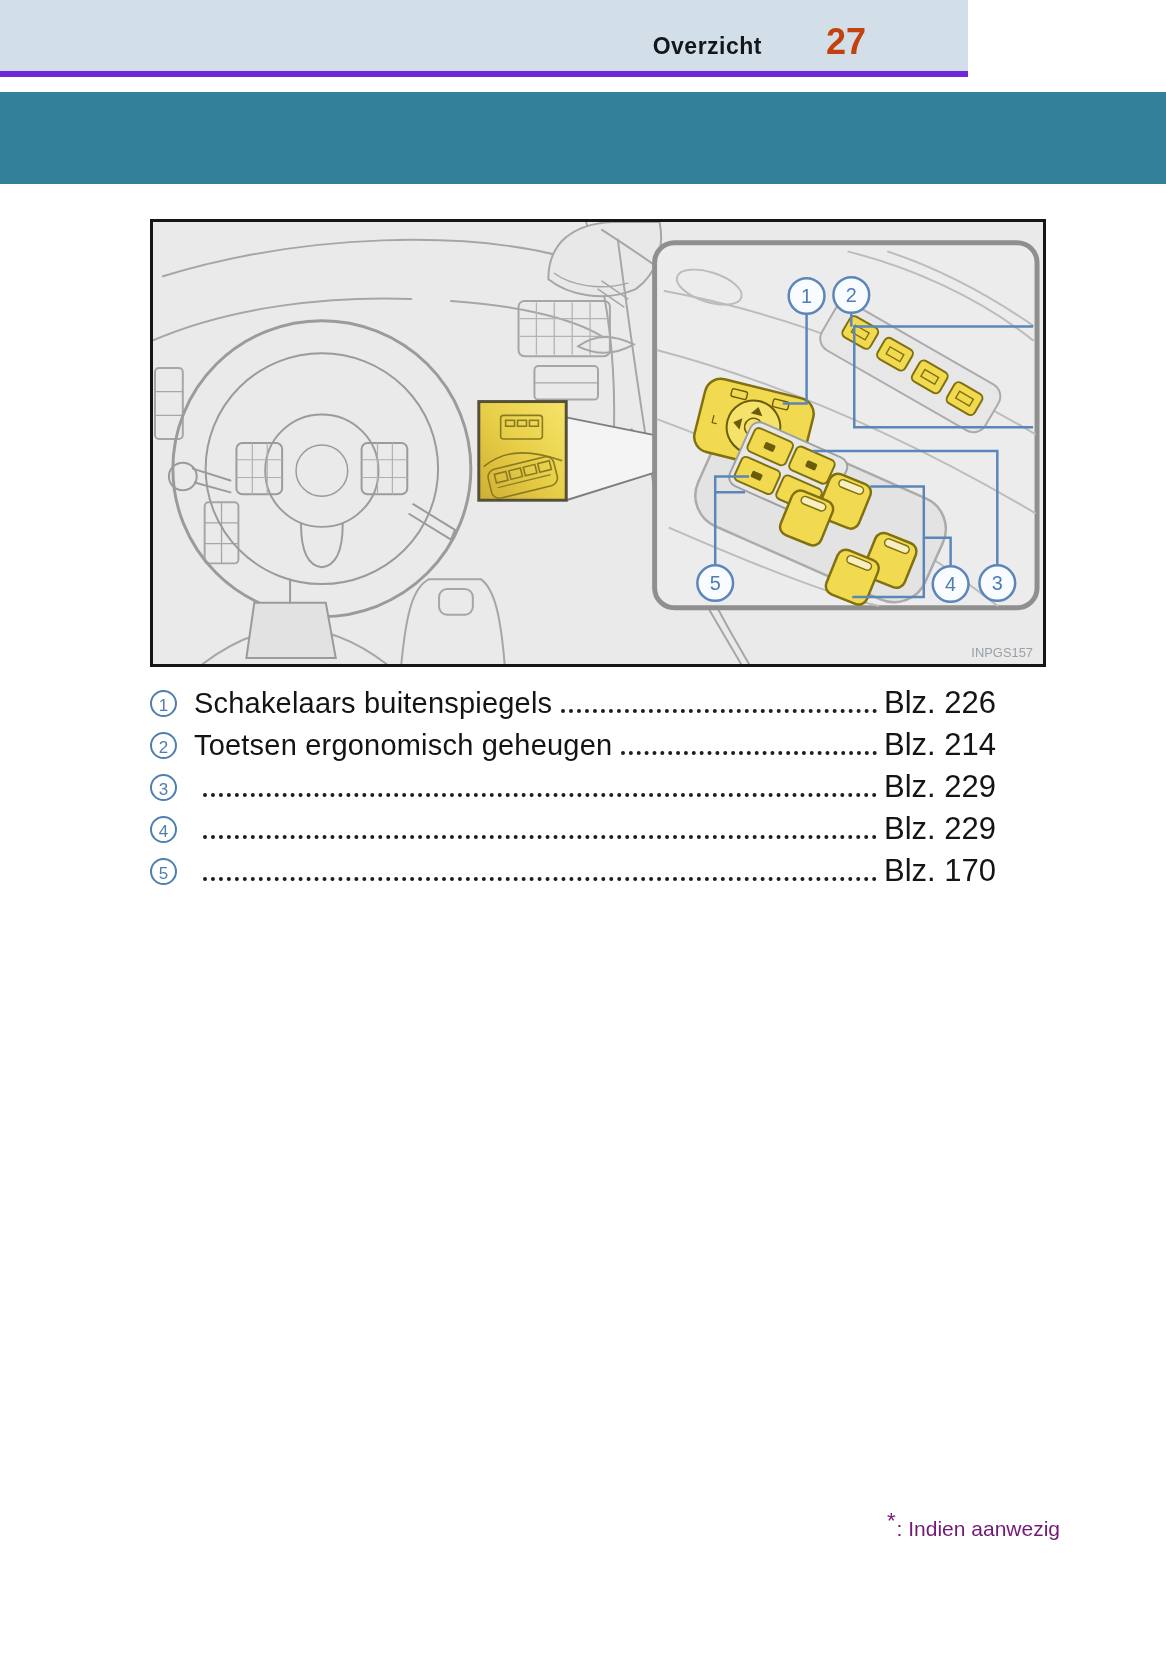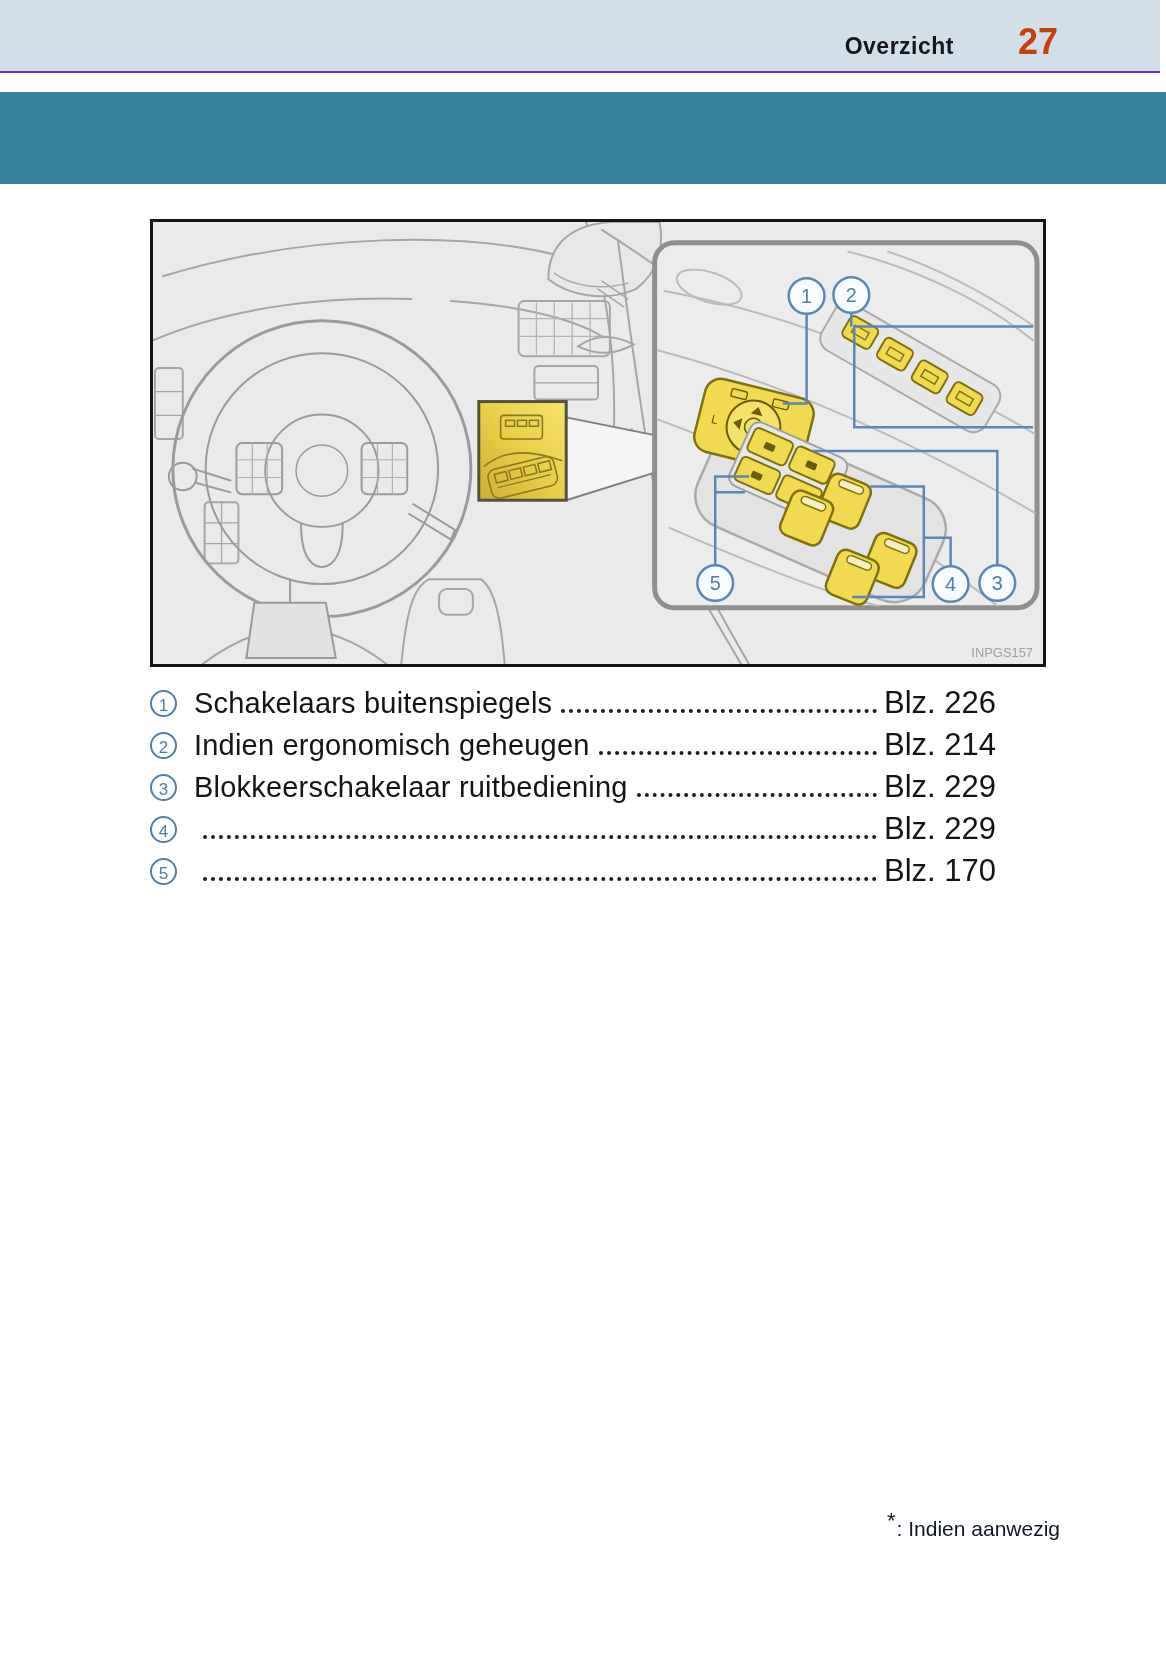--- a/index.html
+++ b/index.html
@@ -2,22 +2,22 @@
 <html><head>
 <meta charset="utf-8">
 <style>
   html,body{margin:0;padding:0;background:#ffffff;}
   body{
     width:1166px;height:1654px;position:relative;overflow:hidden;
     font-family:"Liberation Sans", sans-serif;color:#111;
   }
   
   .header-band{
-    position:absolute;top:0;left:0;width:1160px;height:71px;
-    background:#d3dfe8;border-bottom:2px solid #6d28d9;
+    position:absolute;top:0;left:0;width:968px;height:71px;
+    background:#d3dfe8;border-bottom:6px solid #6d28d9;
   }
   .header-title{
     position:absolute;top:35px;right:206px;
     font-size:23px;font-weight:700;letter-spacing:.5px;line-height:1;color:#14171a;
   }
   .header-pagenum{
     position:absolute;top:24px;right:102px;
     font-size:36px;font-weight:700;line-height:1;color:#c2410c;
   }
   .teal-band{
@@ -38,21 +38,21 @@
     box-sizing:border-box;margin-right:17px;background:#fff;
   }
   .llabel{flex:0 0 auto;font-size:29px;letter-spacing:.2px;white-space:nowrap;color:#141414;}
   .leader{
     flex:1 1 auto;align-self:flex-end;height:0;
     border-bottom:4px dotted #1d1d1d;margin:0 7px 11px 9px;
   }
   .lpage{flex:0 0 auto;font-size:31px;white-space:nowrap;color:#141414;}
   
   .footnote{
-    position:absolute;top:1516px;right:106px;font-size:21px;color:#0f172a;white-space:nowrap;
+    position:absolute;top:1516px;right:106px;font-size:21px;color:#701a75;white-space:nowrap;
   }
   .footnote .star{
     font-size:22px;position:relative;top:-8px;margin-right:1px;
   }
 </style>
 </head>
 <body>
 
 <div class="header-band">
   <div class="header-title">Overzicht</div>
@@ -267,27 +267,26 @@
 
 <div class="legend">
   <div class="legend-row">
     <span class="lnum">1</span>
     <span class="llabel">Schakelaars buitenspiegels</span>
     <span class="leader"></span>
     <span class="lpage">Blz. 226</span>
   </div>
   <div class="legend-row">
     <span class="lnum">2</span>
-    <span class="llabel">Indien ergonomisch geheugen</span>
+    <span class="llabel">Toetsen ergonomisch geheugen</span>
     <span class="leader"></span>
     <span class="lpage">Blz. 214</span>
   </div>
   <div class="legend-row">
     <span class="lnum">3</span>
-    <span class="llabel">Blokkeerschakelaar ruitbediening</span>
     <span class="leader"></span>
     <span class="lpage">Blz. 229</span>
   </div>
   <div class="legend-row">
     <span class="lnum">4</span>
     <span class="leader"></span>
     <span class="lpage">Blz. 229</span>
   </div>
   <div class="legend-row">
     <span class="lnum">5</span>

